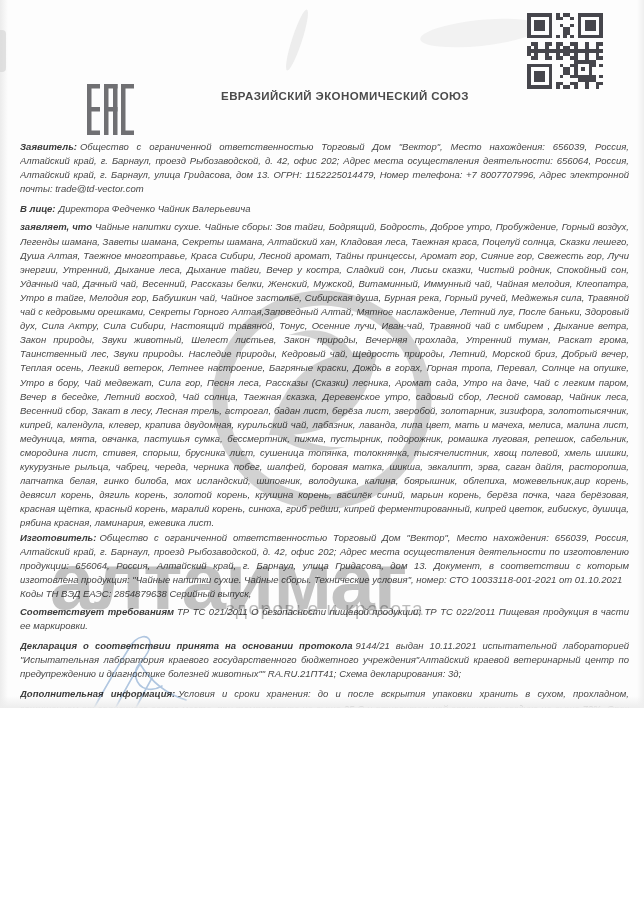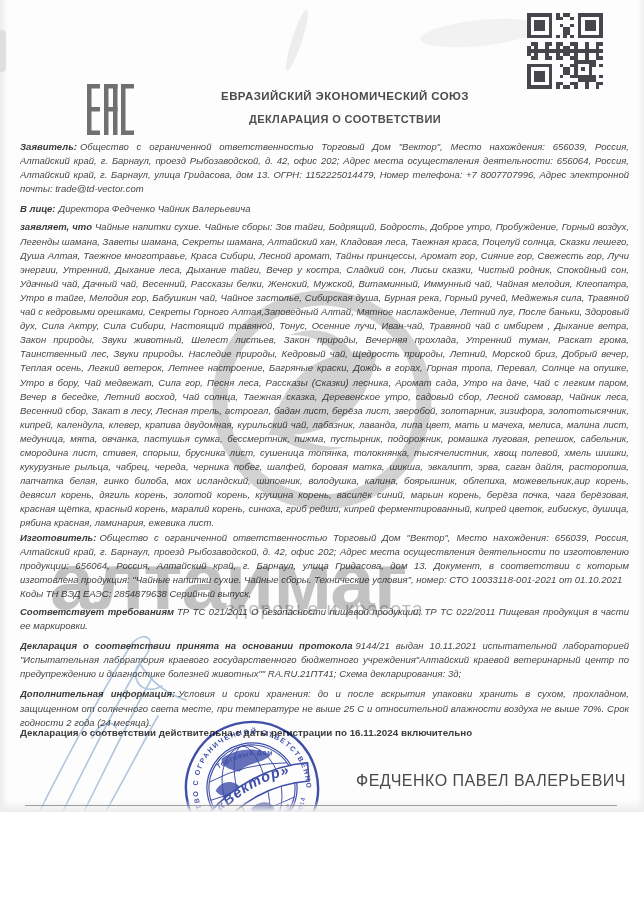--- a/index.html
+++ b/index.html
@@ -1,17 +1,17 @@
 <!DOCTYPE html>
 <html><head>
 <meta charset="utf-8">
 <style>
   html,body{margin:0;padding:0;background:#ffffff;}
   .page{
-    position:relative;width:644px;height:812px;overflow:hidden;
+    position:relative;width:644px;height:708px;overflow:hidden;
     background:#fdfdfd;
     font-family:"Liberation Sans",sans-serif;color:#474747;
   }
   .page::before{content:"";position:absolute;left:0;top:0;bottom:0;width:8px;
     background:linear-gradient(90deg,#ececec,rgba(255,255,255,0));z-index:6;pointer-events:none;}
   .page::after{content:"";position:absolute;right:0;top:0;bottom:0;width:7px;
     background:linear-gradient(270deg,#efefef,rgba(255,255,255,0));z-index:6;pointer-events:none;}
   .scan-bottom{position:absolute;left:0;right:0;bottom:0;height:12px;
     background:linear-gradient(0deg,#ededed,rgba(255,255,255,0));z-index:6;}
   .scan-speck{position:absolute;left:0;top:30px;width:6px;height:42px;background:#d7d7d7;
@@ -220,21 +220,20 @@
       <rect x="16" y="2" width="3" height="3" fill="#46464c"></rect>
       <rect x="0" y="14" width="7" height="7" fill="#46464c"></rect>
       <rect x="1" y="15" width="5" height="5" fill="#fdfdfd"></rect>
       <rect x="2" y="16" width="3" height="3" fill="#46464c"></rect>
       <rect x="13" y="13" width="5" height="5" fill="#46464c"></rect>
       <rect x="14" y="14" width="3" height="3" fill="#fdfdfd"></rect>
       <rect x="15" y="15" width="1" height="1" fill="#46464c"></rect>
     </svg>
 
   <div class="union-title">ЕВРАЗИЙСКИЙ ЭКОНОМИЧЕСКИЙ СОЮЗ</div>
-  <div class="doc-title">ДЕКЛАРАЦИЯ О СООТВЕТСТВИИ</div>
 
   <div class="flow">
     <p class="m6"><b class="lead">Заявитель:</b><span>Общество с ограниченной ответственностью Торговый Дом "Вектор", Место нахождения: 656039, Россия, Алтайский край, г. Барнаул, проезд Рыбозаводской, д. 42, офис 202; Адрес места осуществления деятельности: 656064, Россия, Алтайский край, г. Барнаул, улица Гридасова, дом 13.  ОГРН: 1152225014479, Номер телефона: +7 8007707996, Адрес электронной почты: trade@td-vector.com</span></p>
     <p class="m4"><b class="lead">В лице:</b><span>Директора Федченко Чайник Валерьевича</span></p>
     <p><b class="lead">заявляет, что</b><span>Чайные напитки сухие. Чайные сборы: Зов тайги, Бодрящий, Бодрость, Доброе утро, Пробуждение, Горный воздух, Легенды шамана, Заветы шамана, Секреты шамана, Алтайский хан, Кладовая леса, Таежная краса, Поцелуй солнца, Сказки лешего, Душа Алтая, Таежное многотравье, Краса Сибири, Лесной аромат, Тайны принцессы, Аромат гор, Сияние гор, Свежесть гор, Лучи энергии, Утренний, Дыхание леса, Дыхание тайги, Вечер у костра, Сладкий сон, Лисьи сказки, Чистый родник, Спокойный сон, Удачный чай, Дачный чай, Весенний, Рассказы белки, Женский, Мужской, Витаминный, Иммунный чай, Чайная мелодия, Клеопатра, Утро в тайге, Мелодия гор, Бабушкин чай, Чайное застолье, Сибирская душа, Бурная река, Горный ручей, Меджежья сила, Травяной чай с кедровыми орешками, Секреты Горного Алтая,Заповедный Алтай, Мятное наслаждение, Летний луг, После баньки, Здоровый дух, Сила Актру, Сила Сибири, Настоящий травяной, Тонус, Осенние лучи, Иван-чай, Травяной чай с имбирем , Дыхание ветра, Закон природы, Звуки животный, Шелест листьев, Закон природы, Вечерняя прохлада, Утренний туман, Раскат грома, Таинственный лес, Звуки природы. Наследие природы, Кедровый чай, Щедрость природы, Летний, Морской бриз, Добрый вечер, Теплая осень, Легкий ветерок, Летнее настроение, Багряные краски, Дождь в горах, Горная тропа, Перевал, Солнце на опушке, Утро в бору, Чай медвежат, Сила гор, Песня леса, Рассказы (Сказки) лесника, Аромат сада, Утро на даче, Чай с легким паром, Вечер в беседке, Летний восход, Чай солнца, Таежная сказка, Деревенское утро, садовый сбор, Лесной самовар, Чайник леса, Весенний сбор, Закат в лесу, Лесная трель, астрогал, бадан лист, берёза лист, зверобой, золотарник, зизифора, золототысячник, кипрей, календула, клевер, крапива двудомная, курильский чай, лабазник, лаванда, липа цвет, мать и мачеха, мелиса, малина лист, медуница, мята, овчанка, пастушья сумка, бессмертник, пижма, пустырник, подорожник, ромашка луговая, репешок, сабельник, смородина лист, стивея, спорыш, брусника лист, сушеница топянка, толокнянка, тысячелистник, хвощ полевой, хмель шишки, кукурузные рыльца, чабрец, череда, черника побег, шалфей, боровая матка, шикша, эвкалипт, эрва, саган дайля, расторопша, лапчатка белая, гинко билоба, мох исландский, шиповник, володушка, калина, боярышник, облепиха, можевельник,аир корень, девясил корень, дягиль корень, золотой корень, крушина корень, василёк синий, марьин корень, берёза почка, чага берёзовая, красная щётка, красный корень, маралий корень, синюха, гриб рейши, кипрей ферментированный, кипрей цветок, гибискус, душица, рябина красная, ламинария, ежевика лист.</span></p>
     <p><b class="lead">Изготовитель:</b><span>Общество с ограниченной ответственностью Торговый Дом "Вектор", Место нахождения: 656039, Россия, Алтайский край, г. Барнаул, проезд Рыбозаводской, д. 42, офис 202; Адрес места осуществления деятельности по изготовлению продукции: 656064, Россия, Алтайский край, г. Барнаул, улица Гридасова, дом 13. Документ, в соответствии с которым изготовлена продукция: "Чайные напитки сухие. Чайные сборы. Технические условия", номер: СТО 10033118-001-2021 от 01.10.2021</span></p>
     <p class="m4"><span>Коды ТН ВЭД ЕАЭС:</span> <span>2854879638 Серийный выпуск,</span></p>
     <p class="m6"><b class="lead">Соответствует требованиям</b><span>ТР ТС 021/2011 О безопасности пищевой продукции; ТР ТС 022/2011 Пищевая продукция в части ее маркировки.</span></p>
     <p class="m6"><b class="lead">Декларация о соответствии принята на основании протокола</b><span>9144/21 выдан 10.11.2021  испытательной лабораторией "Испытательная лаборатория краевого государственного бюджетного учреждения"Алтайский краевой ветеринарный центр по предупреждению и диагностике болезней животных"" RA.RU.21ПТ41; Схема декларирования: 3д;</span></p>
     <p><b class="lead">Дополнительная информация:</b><span>Условия и сроки хранения: до и после вскрытия упаковки хранить в сухом, прохладном, защищенном от солнечного света месте, при температуре не выше 25 С  и относительной влажности воздуха не выше 70%.  Срок годности 2 года (24 месяца).</span></p>

